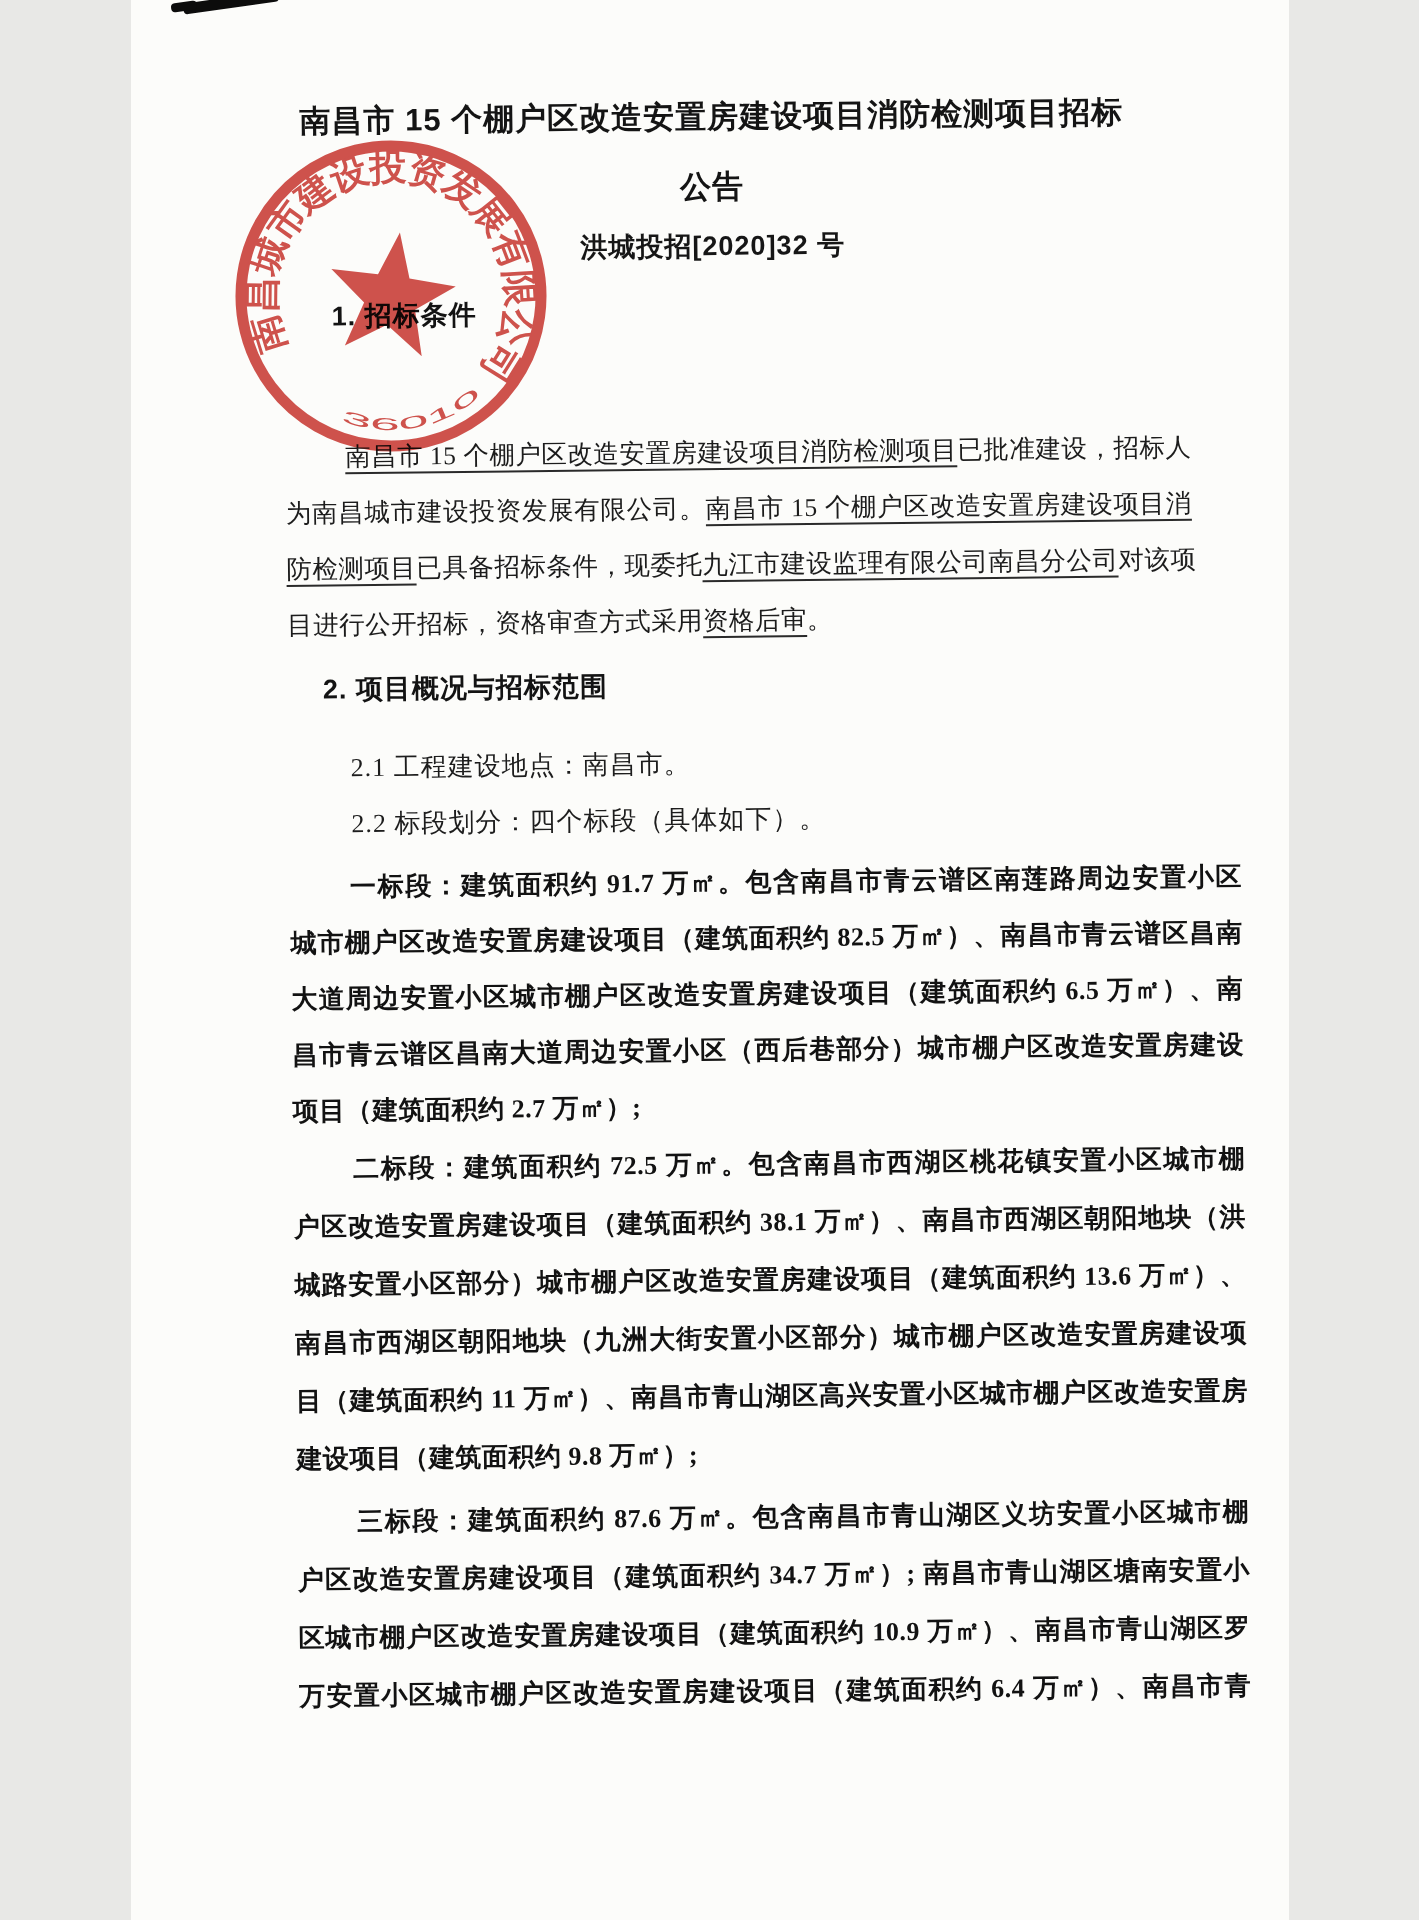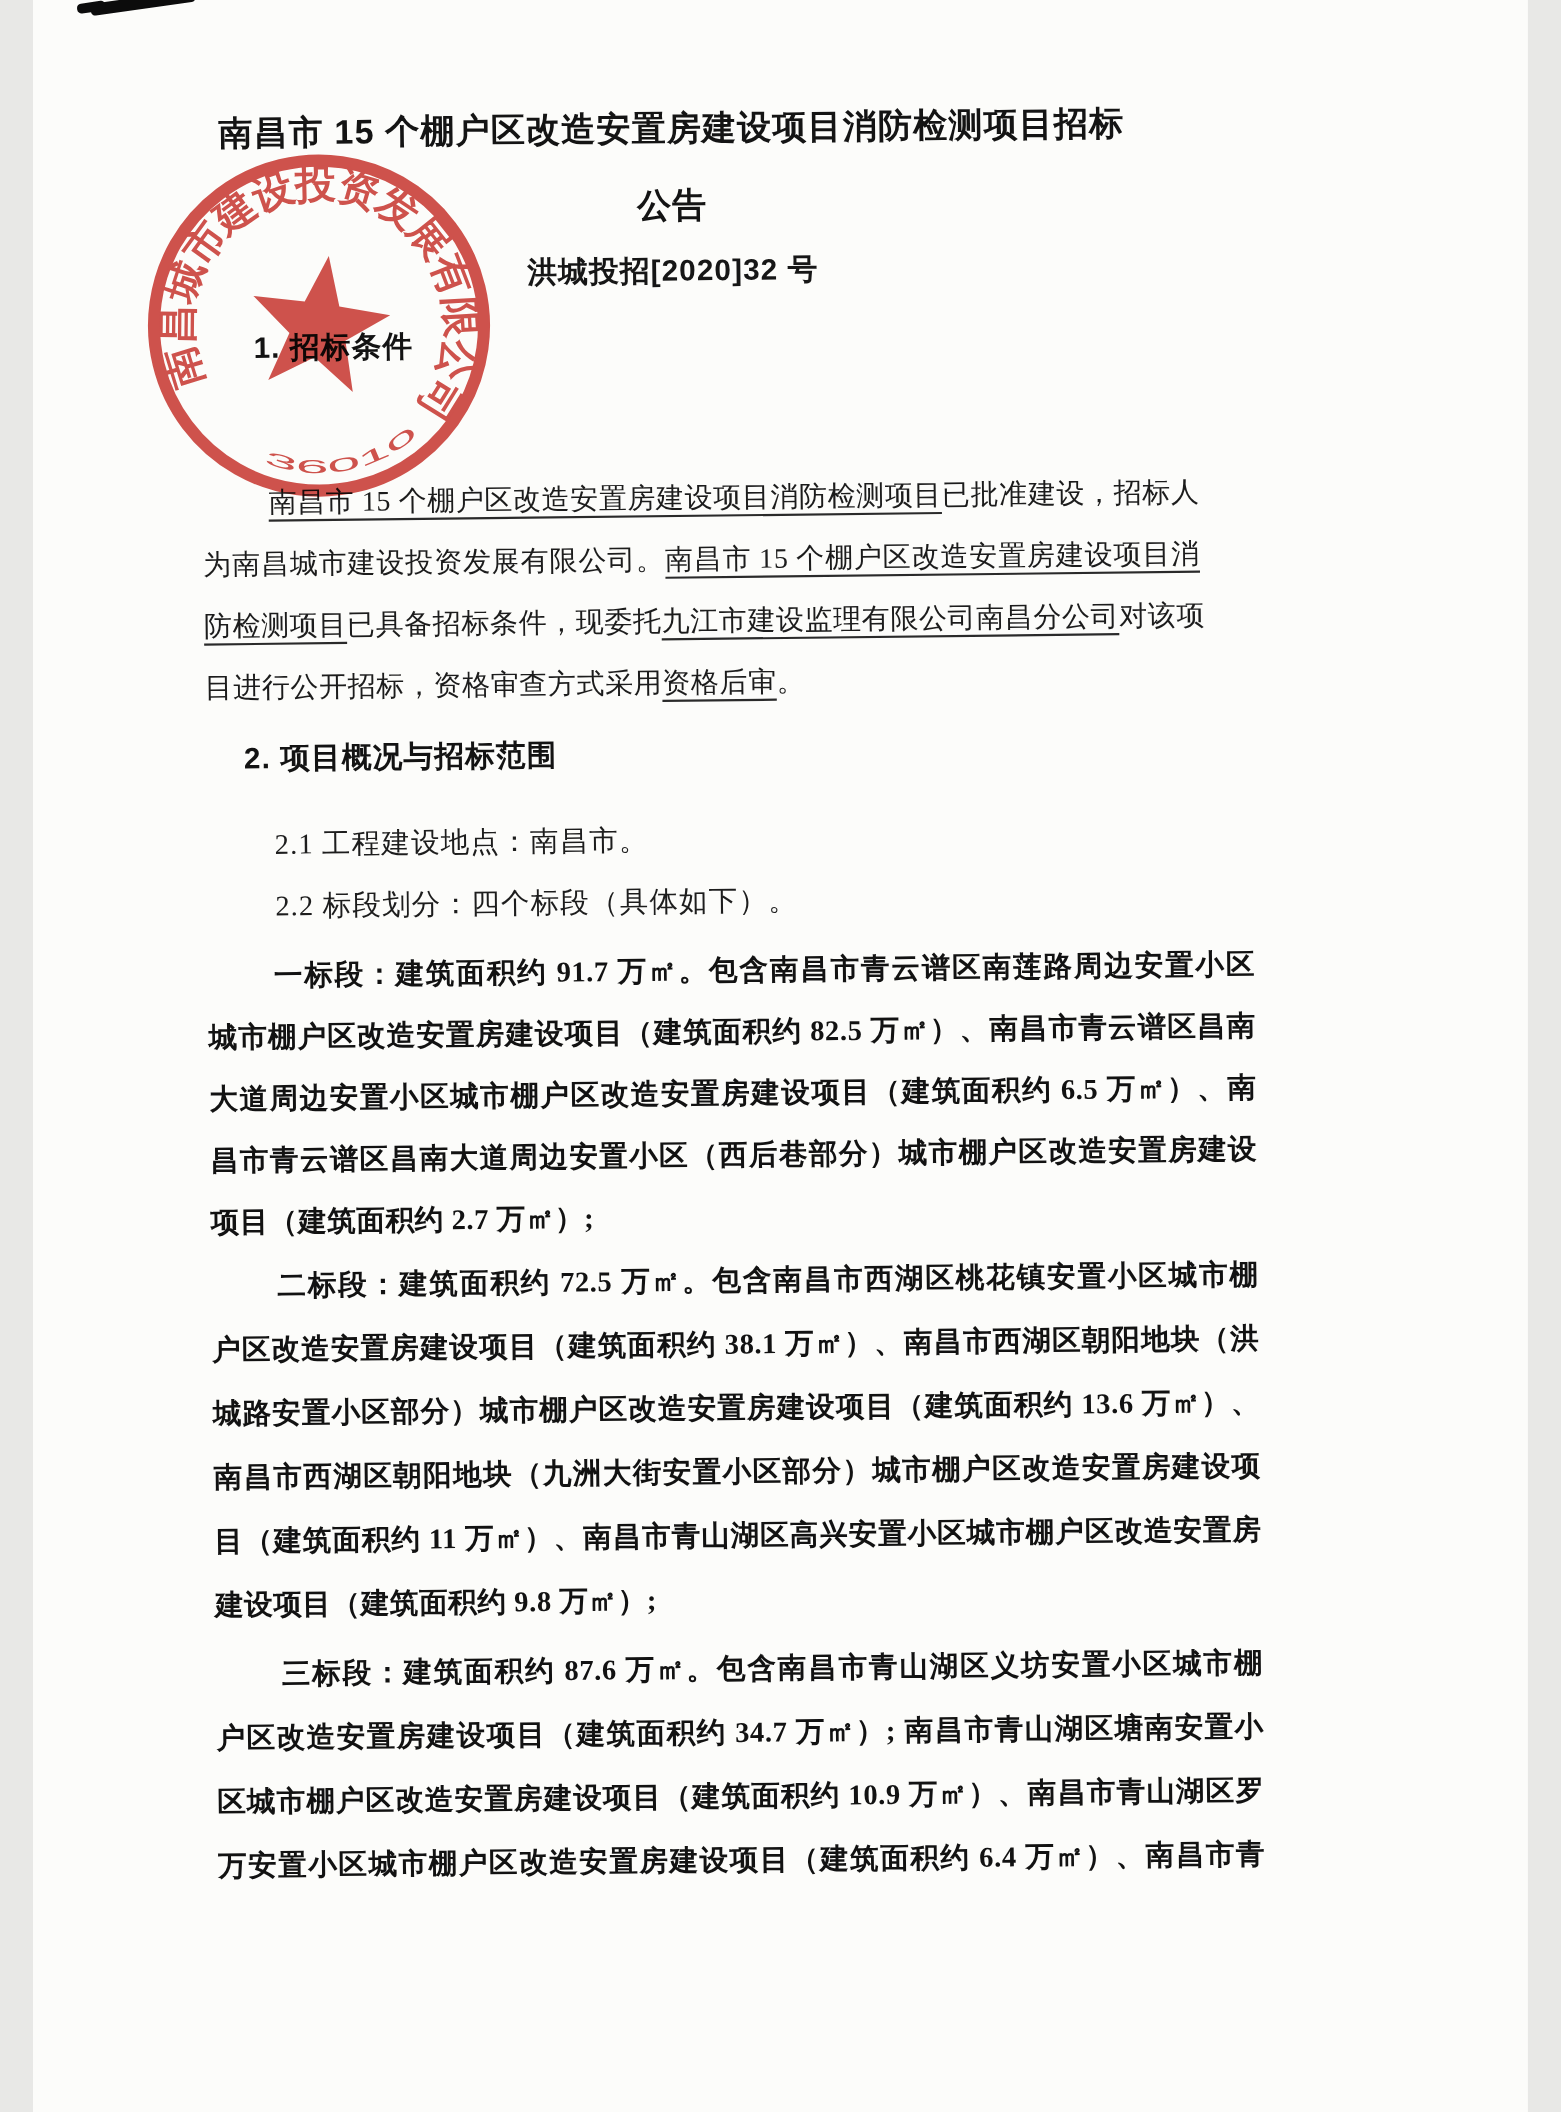--- a/index.html
+++ b/index.html
@@ -1,17 +1,17 @@
 <!DOCTYPE html>
 <html><head>
 <meta charset="utf-8">
 <style>
   html,body{margin:0;padding:0;background:#e8e8e6;}
   .page{
-    position:relative;width:1359px;height:1920px;margin:0 auto;
+    position:relative;width:1158px;height:1920px;margin:0 auto;
     background:#fcfcfa;overflow:hidden;
     font-family:"Liberation Serif","DejaVu Serif",serif;color:#1c1c1c;
   }
   
   .streak{position:absolute;background:#0c0c0c;border-radius:4px;}
   .streak.s1{left:52px;top:-3px;width:96px;height:11px;transform:rotate(-8deg);}
   .streak.s2{left:40px;top:2px;width:26px;height:9px;transform:rotate(-8deg);}
 
   .content{
     position:absolute;left:150px;top:92px;width:960px;height:1700px;

